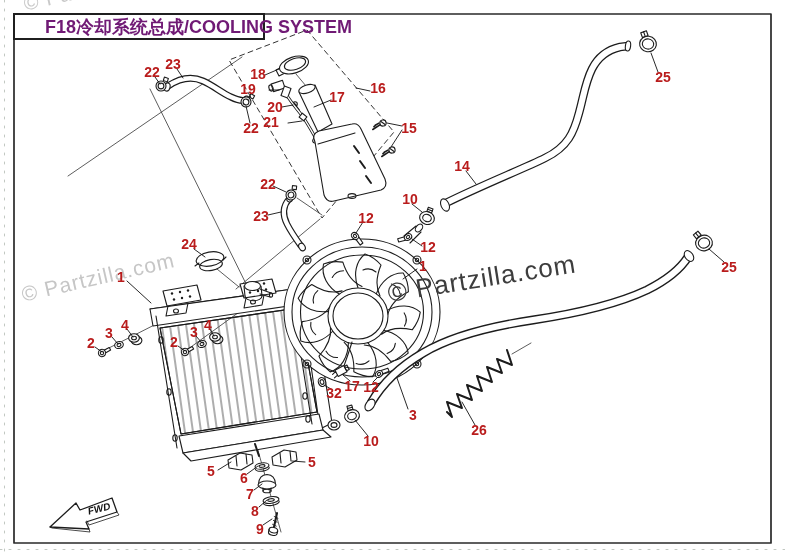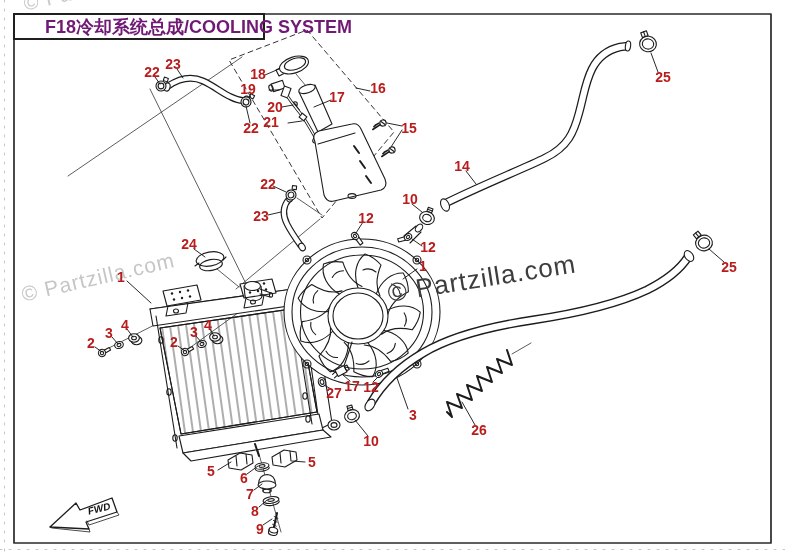--- a/index.html
+++ b/index.html
@@ -432,16 +432,16 @@
   <span class="callout" style="left:271px;top:122px">21</span>
   <span class="callout" style="left:152px;top:72px">22</span>
   <span class="callout" style="left:251px;top:128px">22</span>
   <span class="callout" style="left:268px;top:184px">22</span>
   <span class="callout" style="left:173px;top:64px">23</span>
   <span class="callout" style="left:261px;top:216px">23</span>
   <span class="callout" style="left:189px;top:244px">24</span>
   <span class="callout" style="left:663px;top:77px">25</span>
   <span class="callout" style="left:729px;top:267px">25</span>
   <span class="callout" style="left:479px;top:430px">26</span>
-  <span class="callout" style="left:334px;top:393px">27</span>
+  <span class="callout" style="left:334px;top:393px">32</span>
 </div>
 
 </div>
 
 </body></html>

